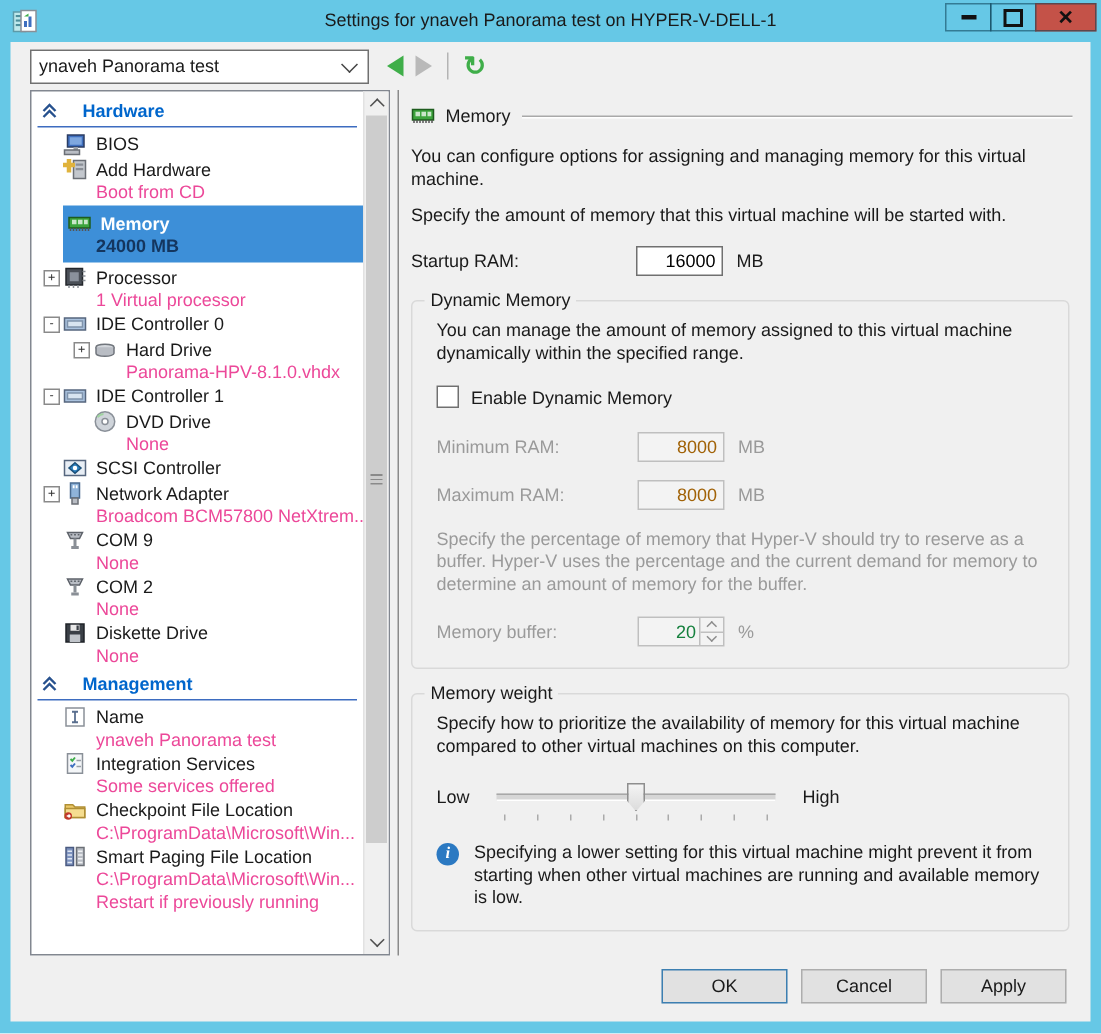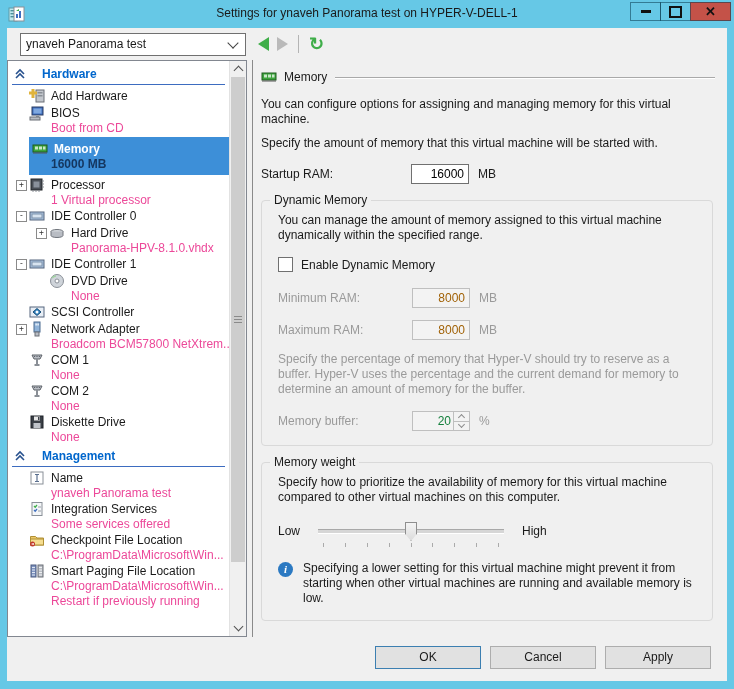--- a/index.html
+++ b/index.html
@@ -22,21 +22,21 @@
   .combo{margin-left:13px;width:226px;height:23px;background:#fff;border:1px solid #707070;box-sizing:border-box;display:flex;align-items:center;padding-left:5px;cursor:default;}
   .combo-label{flex:1;}
   .chev{width:7px;height:7px;border-left:1px solid #444;border-bottom:1px solid #444;transform:rotate(-45deg);margin-right:8px;margin-top:-3px;}
   .nav{display:flex;align-items:center;margin-left:12px;gap:8px;}
   .tri-left{width:0;height:0;border-top:7px solid transparent;border-bottom:7px solid transparent;border-right:11px solid #3fae49;}
   .tri-right{width:0;height:0;border-top:7px solid transparent;border-bottom:7px solid transparent;border-left:11px solid #b9b9b9;}
   .vsep{width:1px;height:18px;background:#b4b4b4;margin:0 2px;}
   .refresh{font-size:18px;font-weight:bold;color:#3fae49;line-height:18px;}
   
   .content{position:absolute;top:32px;left:0;right:0;height:577px;display:flex;align-items:stretch;}
-  .sidebar{width:240px;background:#fff;border:1px solid #828790;box-sizing:border-box;position:relative;flex:none;}
+  .sidebar{margin-left:13px;width:240px;background:#fff;border:1px solid #828790;box-sizing:border-box;position:relative;flex:none;}
   .tree{position:absolute;left:0;top:1px;right:17px;bottom:0;overflow:hidden;}
   .pane-divider{width:1px;background:#8a8a8a;margin-left:5px;flex:none;}
   .main{flex:1;min-width:0;position:relative;padding:2px 12px 0 6px;}
   
   .thead{display:flex;align-items:center;margin:4px 4px 3px 4px;padding-bottom:2px;border-bottom:1px solid #3d6cc0;}
   .thead-lbl{font-weight:bold;color:#0066cc;margin-left:8px;}
   .trow{display:flex;align-items:center;height:16px;margin:1px 0 0 8px;}
   .texp{width:13px;flex:none;display:flex;align-items:center;}
   .texp .box{width:9px;height:9px;border:1px solid #8a8a8a;background:#fff;font:8px/8px "DejaVu Sans Mono",monospace;text-align:center;color:#333;}
   .ticon{width:16px;height:16px;flex:none;margin-right:6px;display:flex;align-items:center;justify-content:center;}
@@ -90,21 +90,21 @@
   .track-wrap{position:relative;width:186px;height:20px;flex:none;}
   .track{position:absolute;left:0;right:0;top:8px;height:3px;background:#d6d6d6;border-top:1px solid #a8a8a8;border-bottom:1px solid #fff;}
   .thumb{position:absolute;left:calc(50% - 6px);top:1px;width:12px;height:19px;background:linear-gradient(#f4f4f4,#dcdcdc);border:1px solid #8e8e8e;box-sizing:border-box;clip-path:polygon(0 0,100% 0,100% 62%,50% 100%,0 62%);cursor:pointer;}
   .ticks{display:flex;justify-content:space-between;width:176px;margin:2px 0 0 47px;}
   .tick{width:1px;height:4px;background:#aaa;}
   .noterow{display:flex;margin:14px 0 2px 2px;}
   .info-ic{width:15px;height:15px;border-radius:50%;background:#2b79c2;color:#fff;font:bold italic 11px/15px "Liberation Serif",serif;text-align:center;flex:none;margin:1px 10px 0 0;}
   .note-txt{line-height:15px;max-width:412px;}
   
   .footer{position:absolute;bottom:12px;right:16px;display:flex;gap:9px;}
-  .btn{width:106px;height:23px;background:#e1e1e1;border:1px solid #adadad;box-sizing:border-box;text-align:center;line-height:21px;cursor:pointer;}
+  .btn{width:84px;height:23px;background:#e1e1e1;border:1px solid #adadad;box-sizing:border-box;text-align:center;line-height:21px;cursor:pointer;}
   .btn.default{border-color:#3c7fb1;}
 </style>
 </head>
 <body>
 
 <div class="window">
 
   <div class="titlebar">
     <span class="title-icon">
       <svg width="18" height="18" viewBox="0 0 18 18">
@@ -158,58 +158,58 @@
                   <path d="M2 6 L6 2 L10 6 M2 10 L6 6 L10 10" fill="none" stroke="#27518e" stroke-width="1.6"></path>
                 </svg>
             </span>
             <span class="thead-lbl">Hardware</span>
           </div>
 
           <div class="trow">
             <span class="texp"></span>
             <span class="ticon">
               <svg width="16" height="16" viewBox="0 0 16 16">
+                  <rect x="3" y="2" width="11" height="8" fill="#3f6fbf" stroke="#2b3d63"></rect>
+                  <rect x="4.5" y="3.5" width="8" height="5" fill="#7fa8e0"></rect>
+                  <rect x="7" y="10" width="3" height="2" fill="#9aa0a8"></rect>
+                  <rect x="1" y="12" width="10" height="3" fill="#b9bdc4" stroke="#6b6f76"></rect>
+                </svg>
+            </span>
+            <span class="tlbl">BIOS</span>
+          </div>
+
+          <div class="trow">
+            <span class="texp"></span>
+            <span class="ticon">
+              <svg width="16" height="16" viewBox="0 0 16 16">
                   <rect x="7" y="2" width="8" height="12" fill="#c3c7cd" stroke="#6b6f76"></rect>
                   <rect x="8.5" y="4" width="5" height="1.5" fill="#8a8f96"></rect>
                   <rect x="8.5" y="7" width="5" height="1.5" fill="#8a8f96"></rect>
                   <rect x="2.5" y="1" width="3" height="9" fill="#e0b33c"></rect>
                   <rect x="0" y="3.5" width="8" height="3" fill="#e0b33c"></rect>
                 </svg>
             </span>
             <span class="tlbl">Add Hardware</span>
-          </div>
-
-          <div class="trow">
-            <span class="texp"></span>
-            <span class="ticon">
-              <svg width="16" height="16" viewBox="0 0 16 16">
-                  <rect x="3" y="2" width="11" height="8" fill="#3f6fbf" stroke="#2b3d63"></rect>
-                  <rect x="4.5" y="3.5" width="8" height="5" fill="#7fa8e0"></rect>
-                  <rect x="7" y="10" width="3" height="2" fill="#9aa0a8"></rect>
-                  <rect x="1" y="12" width="10" height="3" fill="#b9bdc4" stroke="#6b6f76"></rect>
-                </svg>
-            </span>
-            <span class="tlbl">BIOS</span>
           </div>
           <div class="tsub">Boot from CD</div>
 
           <div class="selblock">
             <div class="trow">
               <span class="ticon" style="margin-left:3px">
                 <svg width="16" height="16" viewBox="0 0 16 16">
                     <rect x="1" y="4" width="14" height="7" fill="#3da43d" stroke="#1e5c1e"></rect>
                     <rect x="3" y="5.5" width="3" height="3" fill="#c9e6c9"></rect>
                     <rect x="7" y="5.5" width="3" height="3" fill="#c9e6c9"></rect>
                     <rect x="11" y="5.5" width="2.5" height="3" fill="#c9e6c9"></rect>
                     <path d="M2 11 v2 M4 11 v2 M6 11 v2 M8 11 v2 M10 11 v2 M12 11 v2 M14 11 v2" stroke="#555" stroke-width="1"></path>
                   </svg>
               </span>
               <span class="tlbl">Memory</span>
             </div>
-            <div class="tsub">16000 MB</div>
+            <div class="tsub">24000 MB</div>
           </div>
 
           <div class="trow">
             <span class="texp">
                 <span class="box">+</span>
               </span>
             <span class="ticon">
               <svg width="16" height="16" viewBox="0 0 16 16">
                   <rect x="2" y="2" width="11" height="11" fill="#4a4f57" stroke="#23262b"></rect>
                   <rect x="4.5" y="4.5" width="6" height="6" fill="#8a919c"></rect>
@@ -304,21 +304,21 @@
           <div class="trow">
             <span class="texp"></span>
             <span class="ticon">
               <svg width="16" height="16" viewBox="0 0 16 16">
                   <path d="M3 3 h10 l-2 4 h-6 z" fill="#b9bdc4" stroke="#5d6269"></path>
                   <path d="M5 4.5 h1.2 M7.4 4.5 h1.2 M9.8 4.5 h1.2" stroke="#5d6269"></path>
                   <rect x="7" y="7" width="2" height="5" fill="#8a8f96"></rect>
                   <rect x="5.5" y="12" width="5" height="2" fill="#8a8f96"></rect>
                 </svg>
             </span>
-            <span class="tlbl">COM 1</span>
+            <span class="tlbl">COM 9</span>
           </div>
           <div class="tsub">None</div>
 
           <div class="trow">
             <span class="texp"></span>
             <span class="ticon">
               <svg width="16" height="16" viewBox="0 0 16 16">
                   <path d="M3 3 h10 l-2 4 h-6 z" fill="#b9bdc4" stroke="#5d6269"></path>
                   <path d="M5 4.5 h1.2 M7.4 4.5 h1.2 M9.8 4.5 h1.2" stroke="#5d6269"></path>
                   <rect x="7" y="7" width="2" height="5" fill="#8a8f96"></rect>

